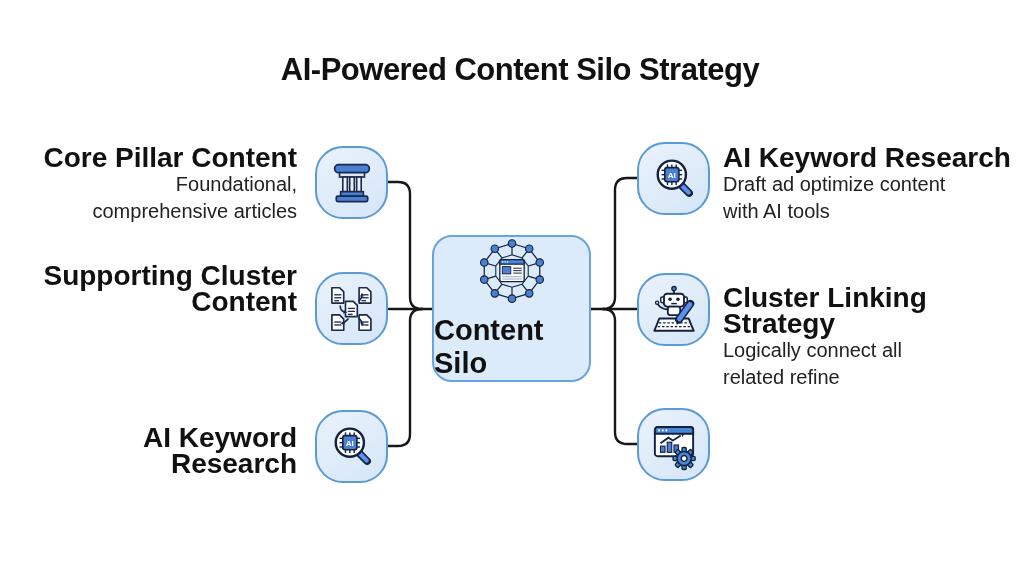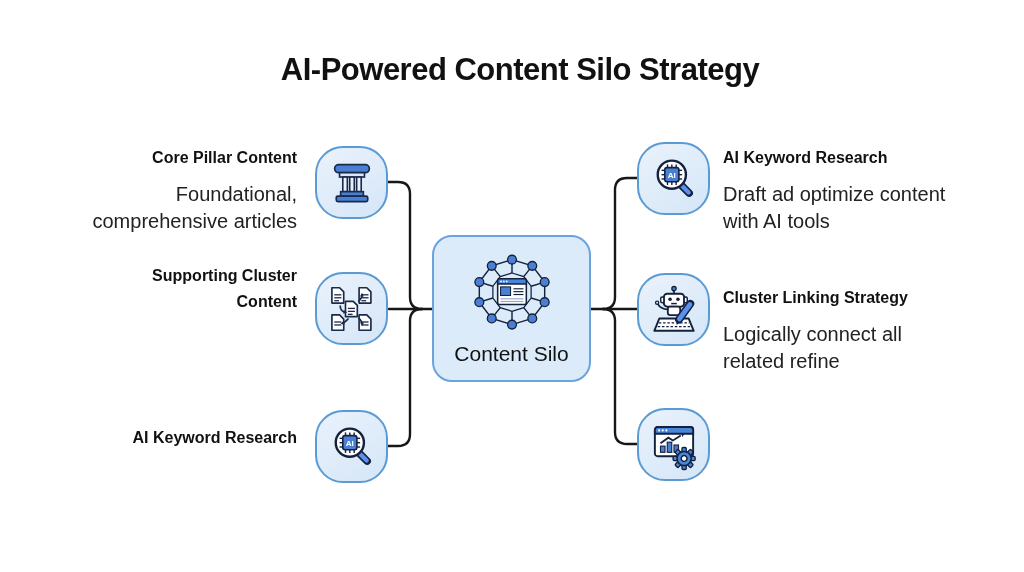--- a/index.html
+++ b/index.html
@@ -7,26 +7,26 @@
          font-family:"Liberation Sans",sans-serif;color:#161616;}
   .main-title{position:absolute;left:8px;top:52px;width:1024px;text-align:center;
               font-size:31px;font-weight:700;letter-spacing:-0.5px;color:#111;}
   .icon-box{position:absolute;width:73px;height:73px;border-radius:28px;
             background:linear-gradient(145deg,#eaf2fc 0%,#d5e6f7 100%);
             border:2.2px solid #5b9bd5;box-sizing:border-box;
             display:flex;align-items:center;justify-content:center;}
   .center-box{position:absolute;left:432px;top:235px;width:159px;height:147px;border-radius:20px;
               background:#dcebfa;border:2.4px solid #6aa3dd;box-sizing:border-box;
               display:flex;flex-direction:column;align-items:center;justify-content:center;gap:2px;}
-  .center-label{font-size:21px;font-weight:400;color:#111;margin-top:2px;}
+  .center-label{font-size:29px;font-weight:700;color:#111;margin-top:2px;}
   .item{position:absolute;}
   .item.left{text-align:right;}
   .item.right{text-align:left;}
-  .item-title{font-size:16px;line-height:26px;font-weight:700;color:#111;white-space:pre-line;}
-  .item-desc{font-size:20px;line-height:27px;font-weight:400;color:#222;white-space:pre-line;margin-top:10px;}
+  .item-title{font-size:28px;line-height:26px;font-weight:700;color:#111;white-space:pre-line;}
+  .item-desc{font-size:20px;line-height:27px;font-weight:400;color:#222;white-space:pre-line;}
   svg.connectors{position:absolute;left:0;top:0;}
 </style>
 </head>
 <body>
 
 <div class="stage">
 
   <div class="main-title">AI-Powered Content Silo Strategy</div>
 
   <svg class="connectors" width="1024" height="572" viewBox="0 0 1024 572" fill="none">

